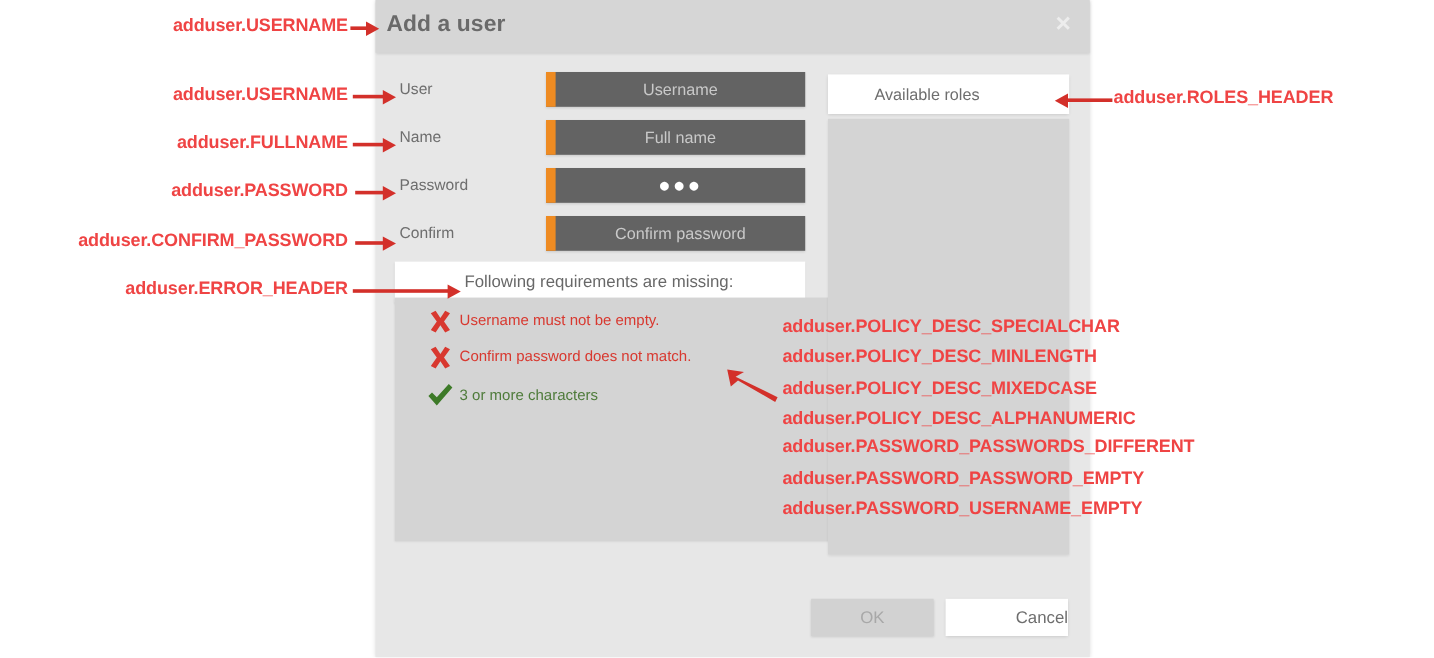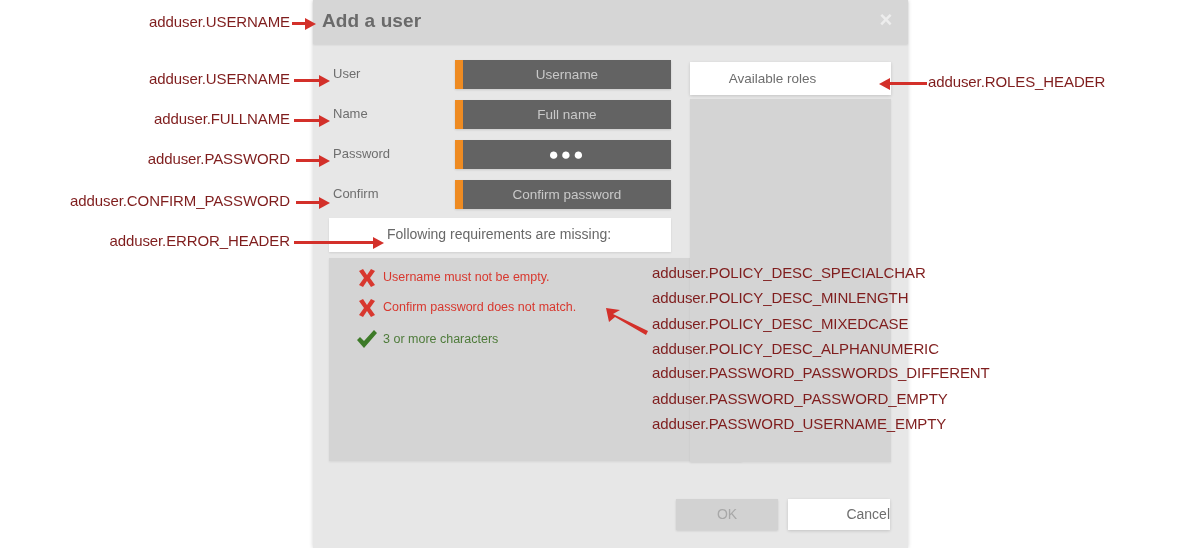--- a/index.html
+++ b/index.html
@@ -134,21 +134,21 @@
     left: 58px;
     top: 8px;
     font-size: 14px;
     color: #686868;
     white-space: nowrap;
   }
 
   #error-list-panel {
     position: absolute;
     left: 0;
-    top: 206px;
+    top: 196px;
     width: 413px;
     height: 203px;
     background: #d4d4d4;
     box-shadow: 0 1px 2px rgba(0,0,0,0.08);
   }
   .err-item {
     position: absolute;
     left: 26px;
     height: 24px;
   }
@@ -227,23 +227,23 @@
     line-height: 31px;
     text-align: right;
     box-shadow: 0 1px 3px rgba(0,0,0,0.16);
     cursor: pointer;
     user-select: none;
   }
 
   
   .anno {
     position: absolute;
-    color: #7f1d1d;
+    color: #ef4444;
     font-size: 15px;
-    font-weight: normal;
+    font-weight: bold;
     white-space: nowrap;
     letter-spacing: -0.1px;
   }
   .anno-right { text-align: right; }
   .arrow {
     position: absolute;
     pointer-events: none;
   }
   .arrow-line {
     position: absolute;

